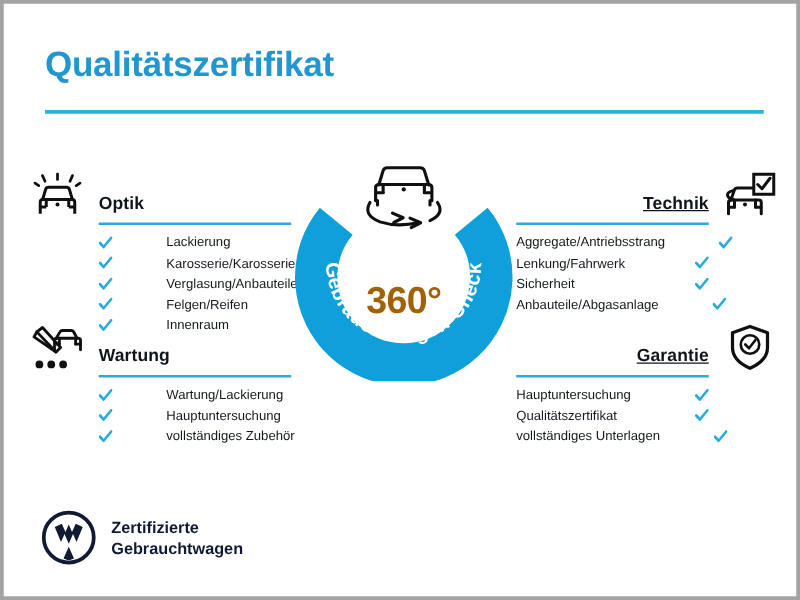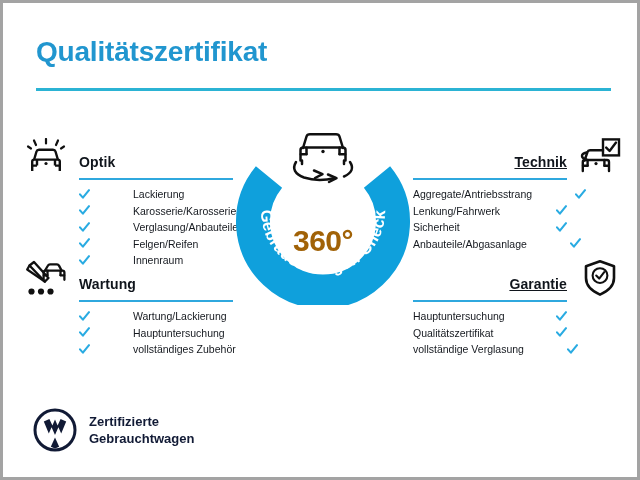--- a/index.html
+++ b/index.html
@@ -366,21 +366,21 @@
       </li>
       <li>
         <span class="itm-label">Qualitätszertifikat</span>
         <span class="chk">
             <svg width="11" height="11" viewBox="0 0 11 11">
               <path d="M1 5.4 L3.9 8.6 L10 1.2" fill="none" stroke="#29abe2" stroke-width="2.1" stroke-linecap="round" stroke-linejoin="round"></path>
             </svg>
           </span>
       </li>
       <li>
-        <span class="itm-label">vollständige Verglasung</span>
+        <span class="itm-label">vollständiges Unterlagen</span>
         <span class="chk">
             <svg width="11" height="11" viewBox="0 0 11 11">
               <path d="M1 5.4 L3.9 8.6 L10 1.2" fill="none" stroke="#29abe2" stroke-width="2.1" stroke-linecap="round" stroke-linejoin="round"></path>
             </svg>
           </span>
       </li>
     </ul>
   </div>
 
   <div class="badge">

